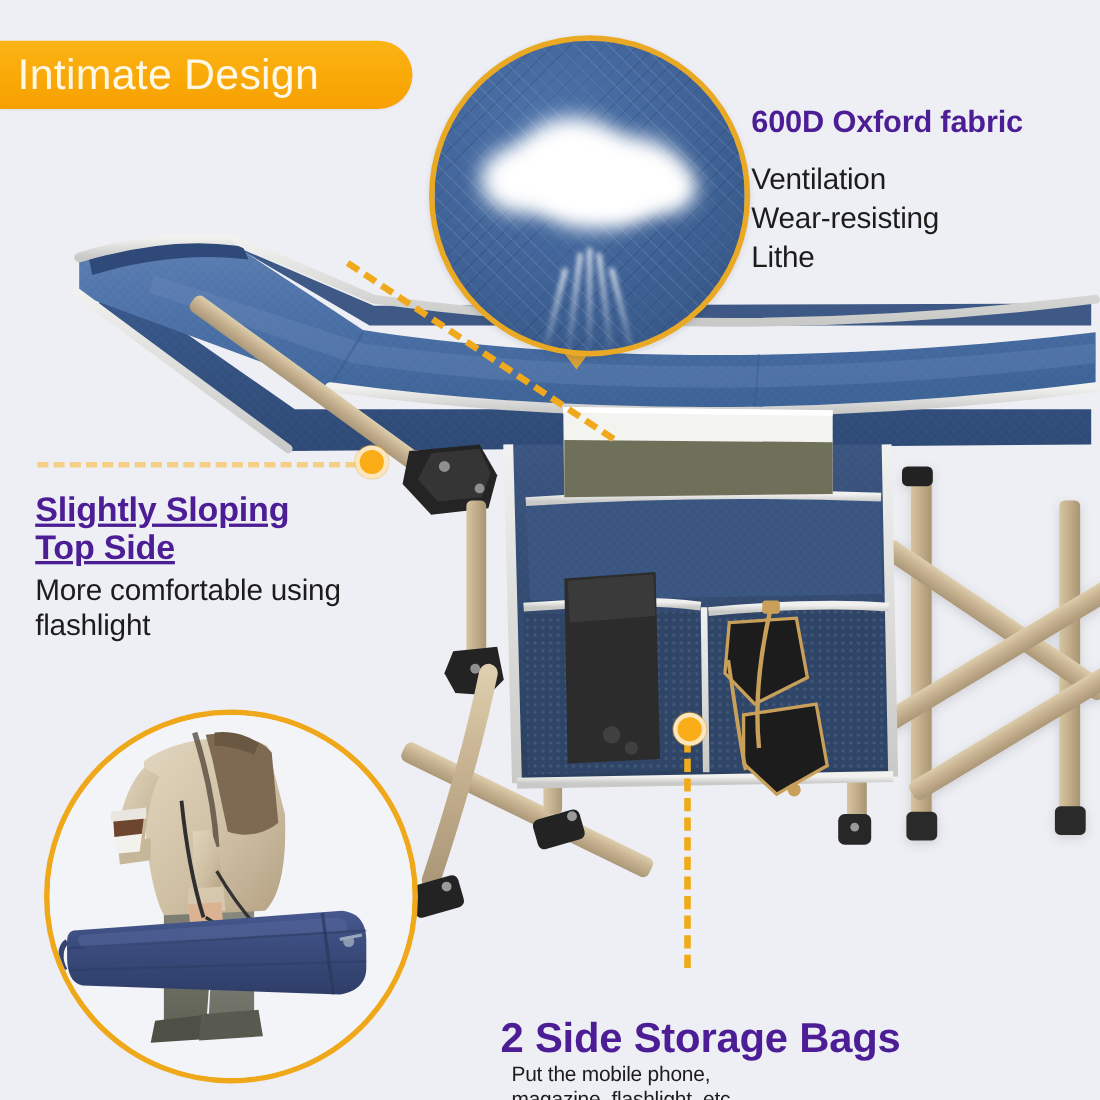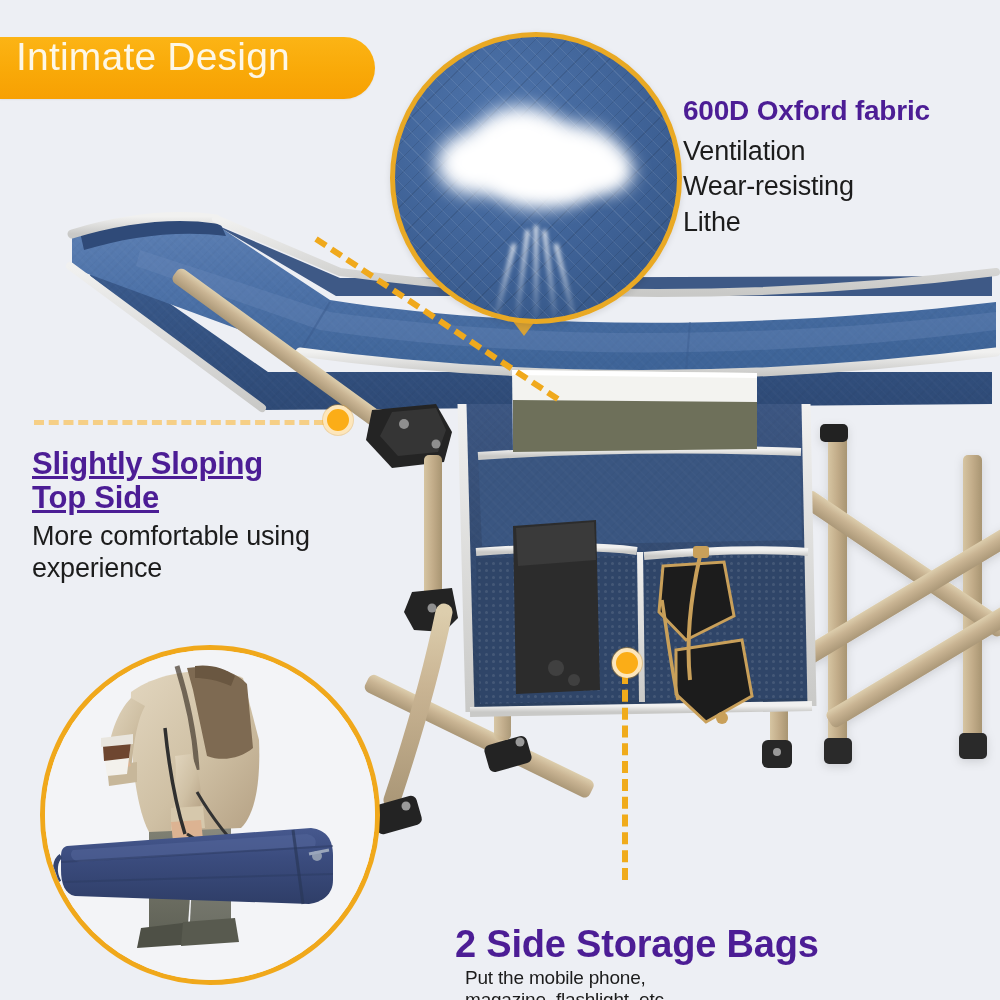--- a/index.html
+++ b/index.html
@@ -10,41 +10,41 @@
     font-family:"Liberation Sans","DejaVu Sans",sans-serif;
     overflow:hidden;
   }
   #stage{position:relative;width:1000px;height:1000px;overflow:hidden;background:#edeff4;}
 
   
   .banner{
     position:absolute;left:0;top:37px;width:375px;height:62px;
     background:linear-gradient(180deg,#fcb415 0%,#f9a908 55%,#f7a003 100%);
     border-radius:0 34px 34px 0;
-    display:flex;
+    display:flex;align-items:center;
     box-shadow:0 1px 2px rgba(0,0,0,.06);
   }
   .banner-text{
     color:#fdf7e6;font-size:39px;letter-spacing:.2px;
     padding-left:16px;line-height:1;white-space:nowrap;font-weight:400;
   }
 
   
   .blk{position:absolute;}
   .blk .h{
     color:#4c1d95;font-weight:700;font-size:29px;line-height:1.06;
     letter-spacing:-.2px;white-space:pre-line;
   }
   .blk .p{
     color:#1c1c1c;font-weight:400;font-size:26px;line-height:1.1;
     letter-spacing:-.2px;white-space:pre-line;margin-top:4px;
   }
   #txt-fabric{left:683px;top:96px;width:315px;}
   #txt-fabric .h{font-size:28px;}
-  #txt-fabric .p{font-size:27px;line-height:1.32;margin-top:8px;}
+  #txt-fabric .p{font-size:27px;line-height:1.32;margin-top:20px;}
   #txt-slope{left:32px;top:447px;width:380px;}
   #txt-slope .h{font-size:31px;line-height:1.1;text-decoration:underline;}
   #txt-slope .p{font-size:27px;line-height:1.18;margin-top:6px;}
   #txt-bags{left:455px;top:886px;width:530px;}
   #txt-bags .h{font-size:38px;margin-top:38px;}
   #txt-bags .p{font-size:19px;line-height:1.12;margin-top:3px;margin-left:10px;}
 
   
   .circle{position:absolute;border-radius:50%;overflow:hidden;}
   #circle-fabric{
@@ -375,21 +375,21 @@
     <div class="h">600D Oxford fabric</div>
     <div class="p">Ventilation
 Wear-resisting
 Lithe</div>
   </div>
 
   <div class="blk" id="txt-slope">
     <div class="h">Slightly Sloping
 Top Side</div>
     <div class="p">More comfortable using
-experience</div>
+flashlight</div>
   </div>
 
   <div class="blk" id="txt-bags">
     <div class="h">2 Side Storage Bags</div>
     <div class="p">Put the mobile phone,
 magazine, flashlight, etc</div>
   </div>
 
 </div>
 

